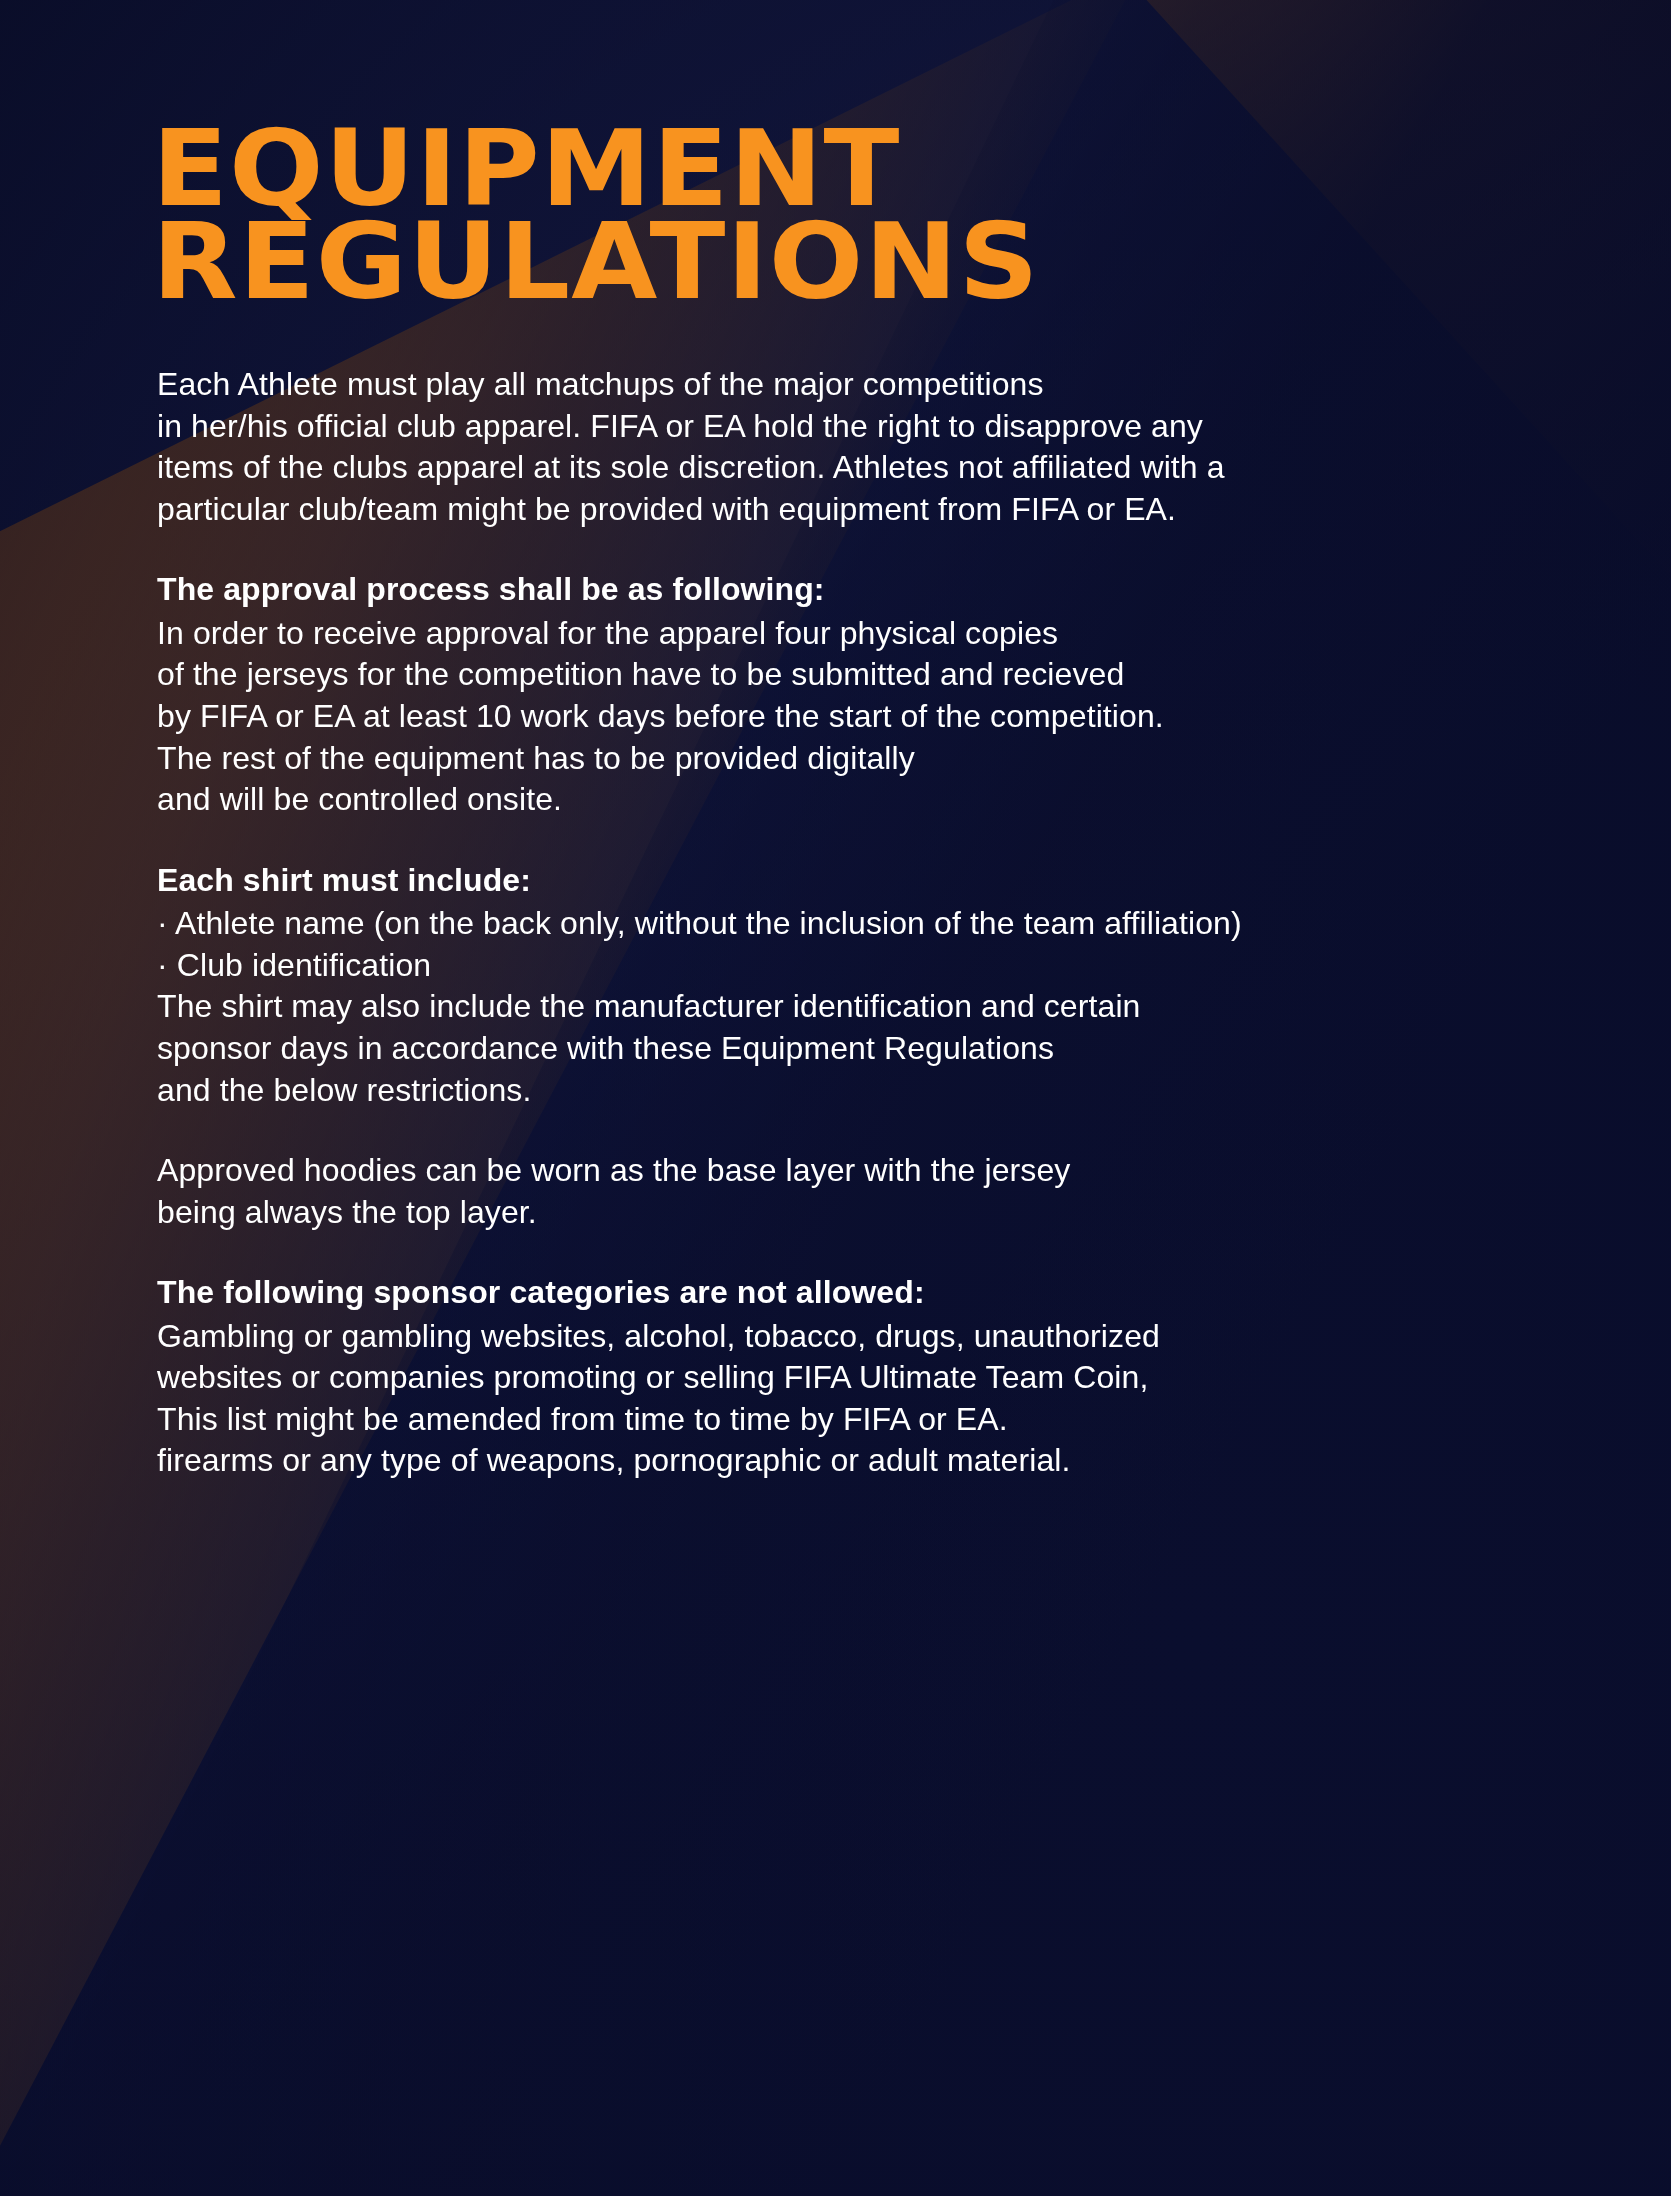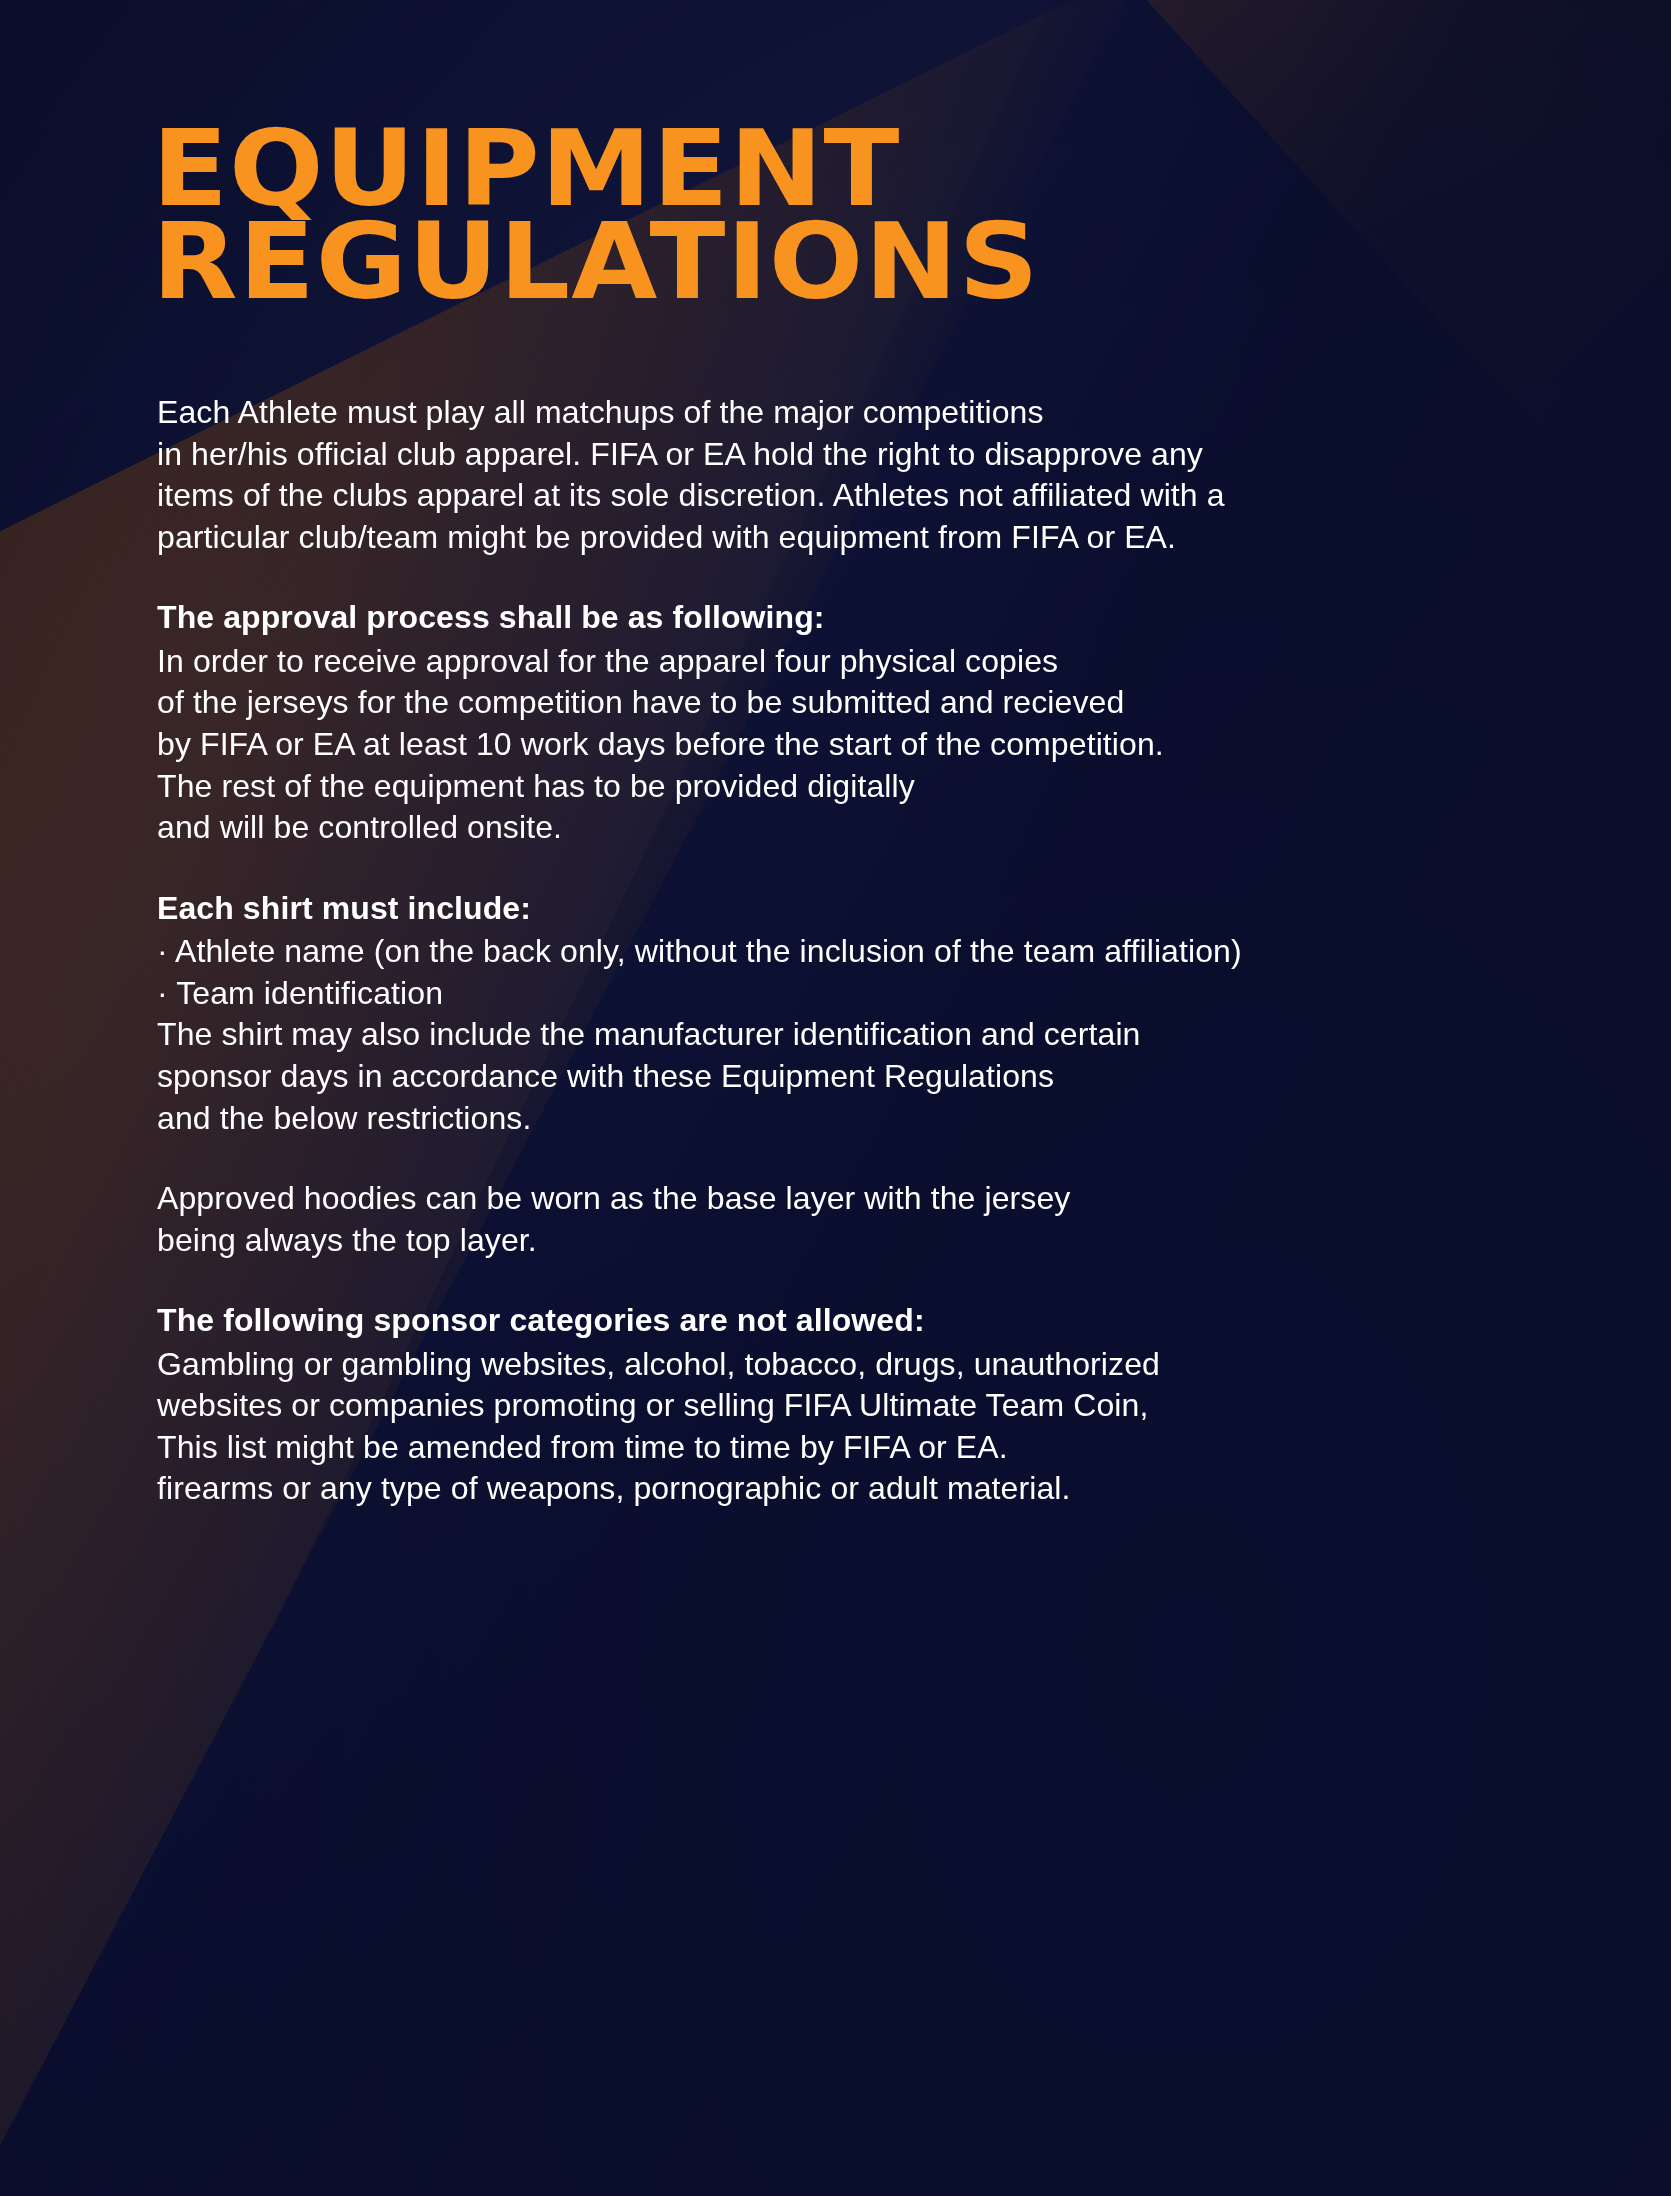--- a/index.html
+++ b/index.html
@@ -106,21 +106,20 @@
     top: 364px;
     left: 130px;
     width: 1461px;
     color: #ffffff;
     font-size: 32px;
     line-height: 1.30;
     letter-spacing: 0.1px;
   }
   .para {
     margin-bottom: 39px;
-    margin-top: 28px;
   }
   .para:last-child {
     margin-bottom: 0;
   }
   .para .head {
     font-weight: bold;
     display: block;
     margin-bottom: 1.8px;
   }
   .para .ln {
@@ -159,21 +158,21 @@
         <span class="ln">In order to receive approval for the apparel four physical copies</span>
         <span class="ln">of the jerseys for the competition have to be submitted and recieved</span>
         <span class="ln">by FIFA or EA at least 10 work days before the start of the competition.</span>
         <span class="ln">The rest of the equipment has to be provided digitally</span>
         <span class="ln">and will be controlled onsite.</span>
       </div>
 
       <div class="para">
         <span class="head">Each shirt must include:</span>
         <span class="ln">· Athlete name (on the back only, without the inclusion of the team affiliation)</span>
-        <span class="ln">· Team identification</span>
+        <span class="ln">· Club identification</span>
         <span class="ln">The shirt may also include the manufacturer identification and certain</span>
         <span class="ln">sponsor days in accordance with these Equipment Regulations</span>
         <span class="ln">and the below restrictions.</span>
       </div>
 
       <div class="para">
         <span class="ln">Approved hoodies can be worn as the base layer with the jersey</span>
         <span class="ln">being always the top layer.</span>
       </div>
 

